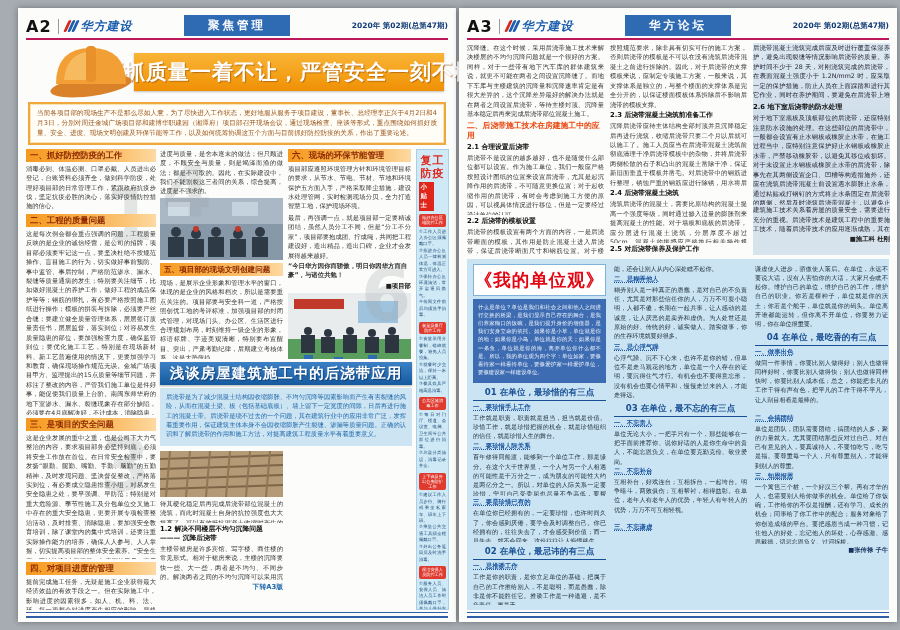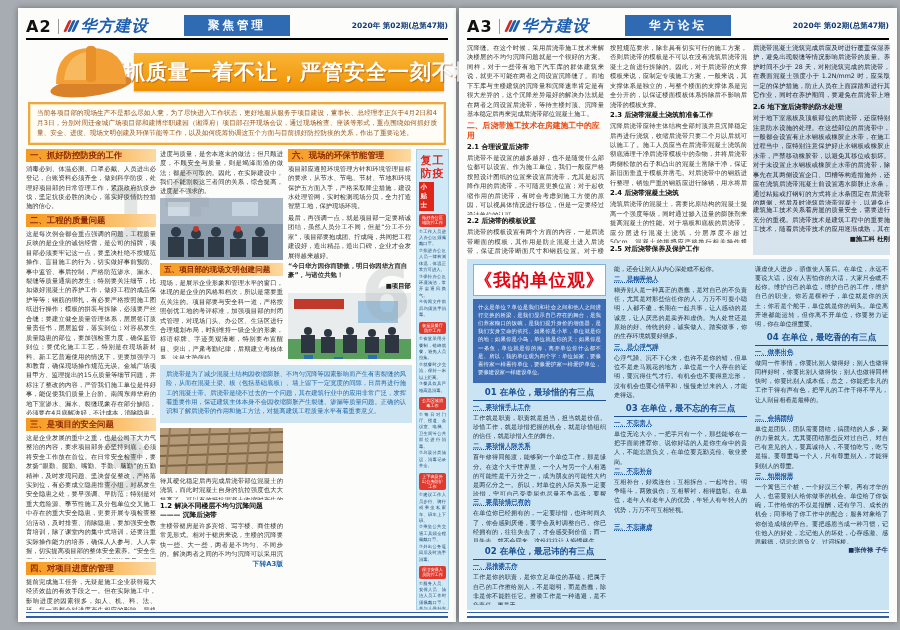--- a/index.html
+++ b/index.html
@@ -2,31 +2,31 @@
 <html><head>
 <meta charset="utf-8">
 <style>
   html,body{margin:0;padding:0;background:#a7acb2;width:900px;height:630px;overflow:hidden;
     font-family:"DejaVu Sans","Liberation Sans",sans-serif;}
   .canvas{position:absolute;top:0;left:0;width:900px;height:630px;display:flex;gap:3px;
     padding:8px 3px 8px 18px;box-sizing:border-box;}
   .page{background:#fcfcfa;width:438px;height:614px;box-shadow:0 0 6px rgba(0,0,0,.35);
     box-sizing:border-box;padding:6px 8px 4px 8px;display:flex;flex-direction:column;position:relative;}
   
-  .phead{position:relative;height:24px;border-bottom:2px solid #000000;display:flex;align-items:center;flex:none;}
+  .phead{position:relative;height:24px;border-bottom:2px solid #be185d;display:flex;align-items:center;flex:none;}
   .pno{font-size:16px;font-weight:900;color:#111;letter-spacing:1px;}
   .hdiv{width:1px;height:15px;background:#999;margin:0 6px;}
   .logo{display:flex;align-items:center;gap:3px;}
   .logo-mark{display:inline-block;width:13px;height:12px;position:relative;}
   .logo-mark i{position:absolute;width:3px;height:12px;border-radius:2px;transform:skewX(-25deg);}
   .logo-mark i.r{left:1px;background:#d42b1e;}
   .logo-mark i.b1{left:5px;background:#1d5fae;}
   .logo-mark i.b2{left:9px;background:#1d5fae;}
   .logo-txt{font-family:"DejaVu Serif","Liberation Serif",serif;font-style:italic;font-weight:700;
-    font-size:16px;color:#1d5fae;letter-spacing:1px;}
+    font-size:12px;color:#1d5fae;letter-spacing:1px;}
   .tabbox{position:absolute;left:50%;transform:translateX(-50%);top:1px;background:#2f6bb3;color:#fff;
     font-weight:700;font-size:11.5px;padding:3px 24px;letter-spacing:3px;}
   .issue{margin-left:auto;font-size:7.5px;font-weight:700;color:#123c78;}
   
   .band{position:relative;height:60px;flex:none;}
   .helmet{position:absolute;left:22px;top:0;z-index:3;}
   .obanner{position:absolute;left:108px;right:4px;top:13px;height:38px;
     background:linear-gradient(180deg,#f9b437 0%,#f39c12 70%,#ef8f06 100%);
     display:flex;align-items:center;justify-content:center;box-shadow:0 1px 2px rgba(0,0,0,.25);}
   .obanner span{color:#fff;font-weight:900;font-size:21px;letter-spacing:1px;
@@ -192,20 +192,23 @@
                   <rect x="97" y="42" width="14" height="18"></rect>
               </g>
               <rect x="16" y="62" width="9" height="8" fill="#2e6db4"></rect>
                 <rect x="46" y="64" width="9" height="8" fill="#2e6db4"></rect>
                 <rect x="80" y="62" width="9" height="8" fill="#2e6db4"></rect>
             </svg>
           </div>
         </div>
 
         <div class="art2">
+          <div class="bbanner">
+            <span>浅谈房屋建筑施工中的后浇带应用</span>
+          </div>
           <div class="bluebox" style="height:50px;overflow:hidden;">后浇带是为了减少混凝土结构因收缩膨胀、不均匀沉降等因素影响而产生有害裂缝的风险，从而在混凝土梁、板（包括基础底板）、墙上留下一定宽度的间隙，日后再进行施工的混凝土带。后浇带是绕不过去的一个问题，其在建筑行业中的应用非常广泛，发挥着重要作用，保证建筑主体本身不会因收缩膨胀产生裂缝、渗漏等质量问题。正确的认识和了解后浇带的作用和施工方法，对提高建筑工程质量水平有着重要意义。</div>
           <div class="artrow">
             <div class="cb">
               <svg class="photo" height="46" viewBox="0 0 123 46" preserveAspectRatio="none">
                 <rect width="123" height="46" fill="#b59a77"></rect>
                 <g stroke="#7d6647" stroke-width="2">
                   <line x1="0" y1="8" x2="123" y2="4"></line>
                     <line x1="0" y1="18" x2="123" y2="14"></line>
                   <line x1="0" y1="28" x2="123" y2="24"></line>
                     <line x1="0" y1="38" x2="123" y2="34"></line>

